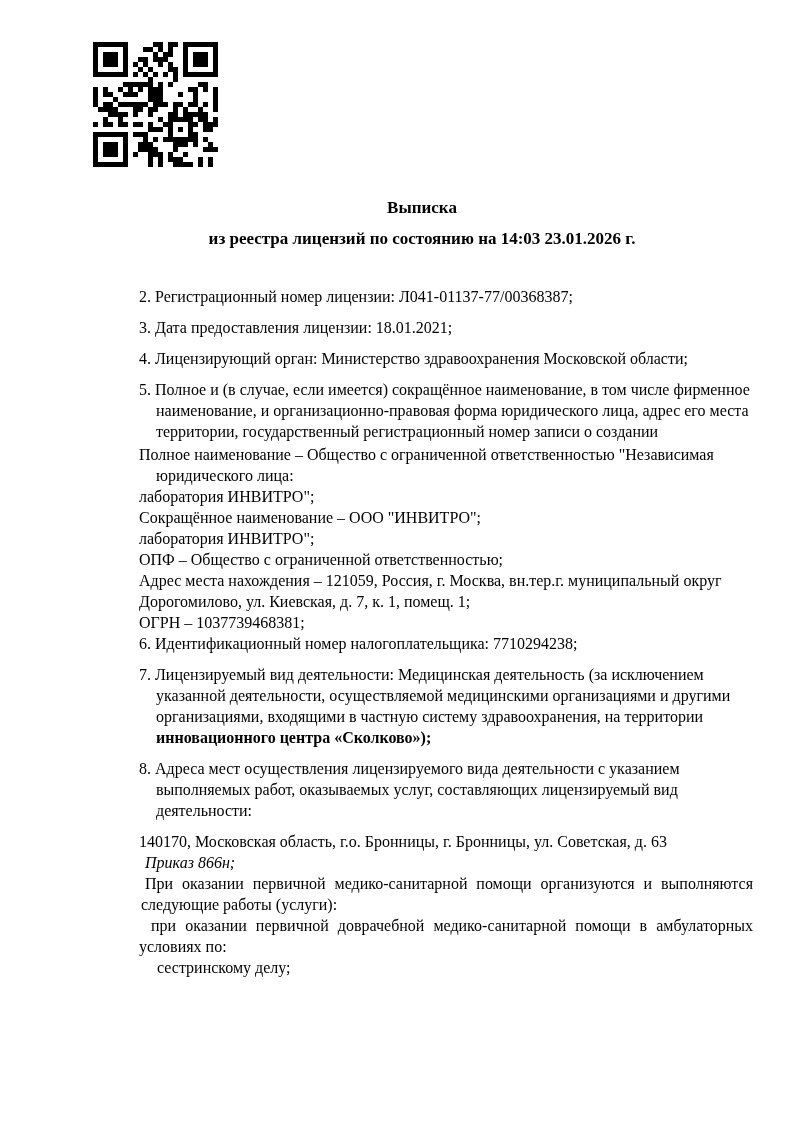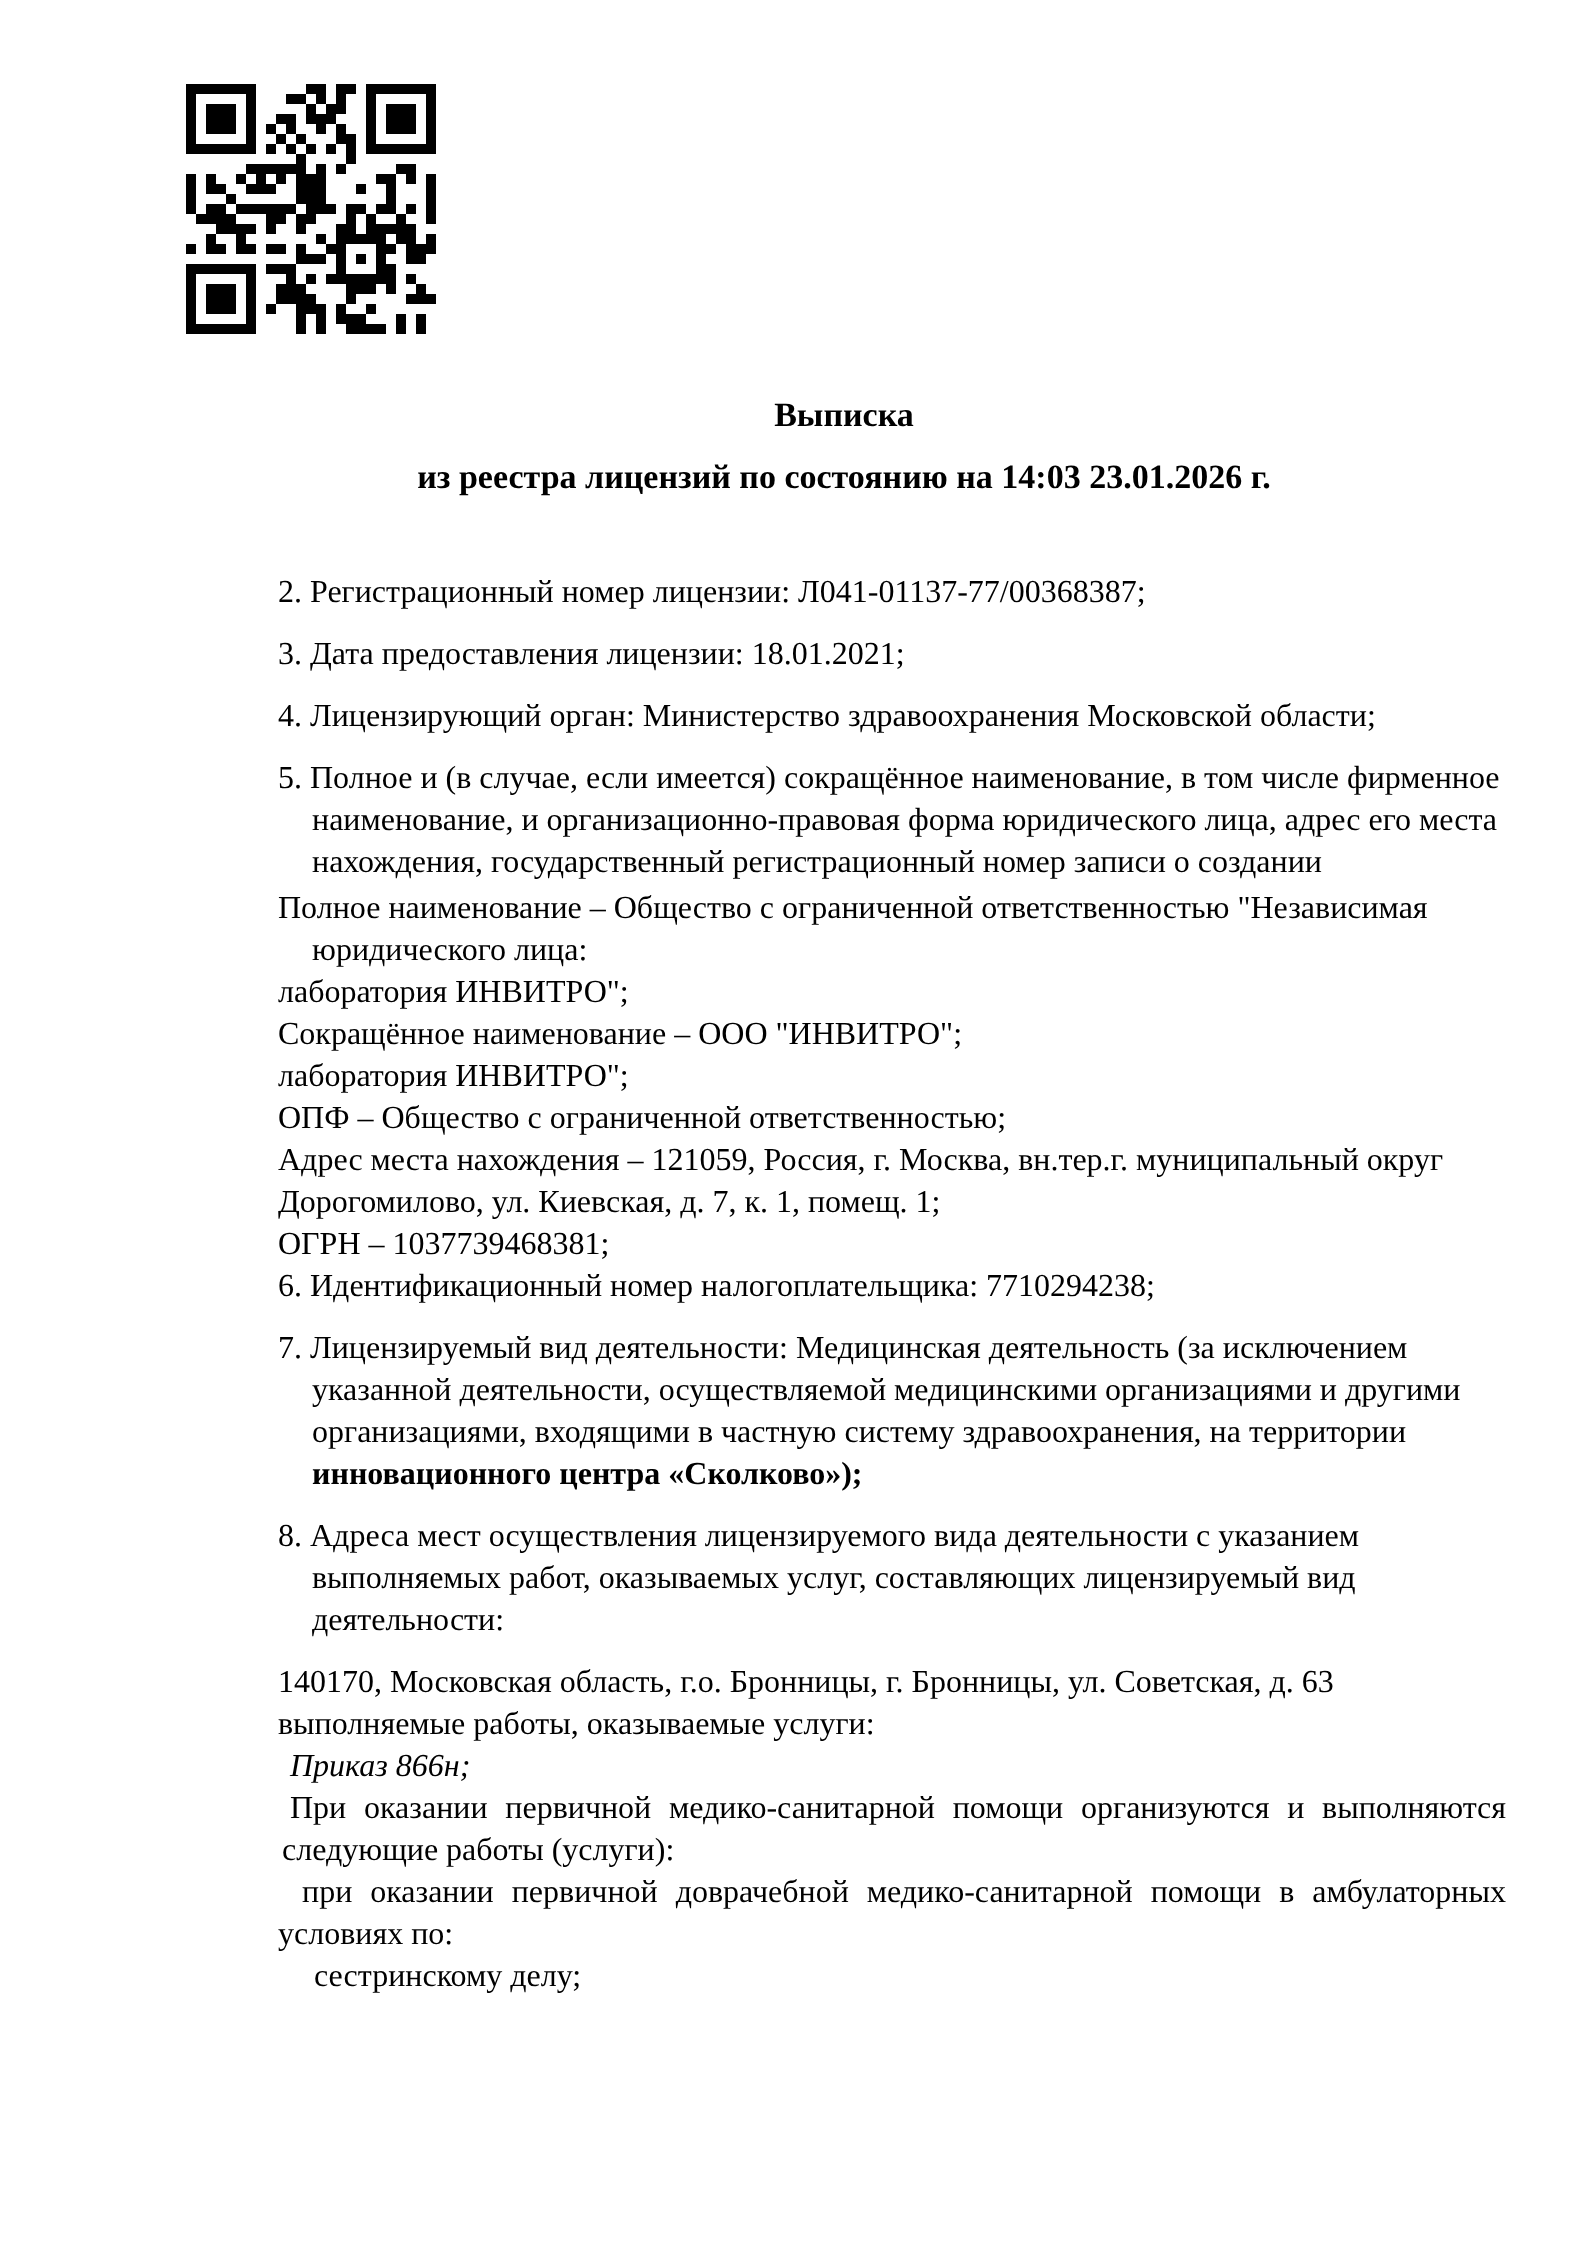--- a/index.html
+++ b/index.html
@@ -372,40 +372,39 @@
     <div class="title-line">Выписка</div>
     <div class="title-line title-line2">из реестра лицензий по состоянию на 14:03 23.01.2026 г.</div>
   </div>
 
   <div class="doc-body" id="doc-body">
       <div class="line" style="padding-left: 0px; margin-top: 10px;">2. Регистрационный номер лицензии: Л041-01137-77/00368387;</div>
       <div class="line" style="padding-left: 0px; margin-top: 10px;">3. Дата предоставления лицензии: 18.01.2021;</div>
       <div class="line" style="padding-left: 0px; margin-top: 10px;">4. Лицензирующий орган: Министерство здравоохранения Московской области;</div>
       <div class="line" style="padding-left: 0px; margin-top: 10px;">5. Полное и (в случае, если имеется) сокращённое наименование, в том числе фирменное</div>
       <div class="line" style="padding-left: 17px; margin-top: 0px;">наименование, и организационно-правовая форма юридического лица, адрес его места</div>
-      <div class="line" style="padding-left: 17px; margin-top: 0px;">нахождения, государственный регистрационный номер записи о создании</div>
+      <div class="line" style="padding-left: 17px; margin-top: 0px;">территории, государственный регистрационный номер записи о создании</div>
       <div class="line" style="padding-left: 0px; margin-top: 2px;">Полное наименование – Общество с ограниченной ответственностью "Независимая</div>
       <div class="line" style="padding-left: 17px; margin-top: 0px;">юридического лица:</div>
       <div class="line" style="padding-left: 0px; margin-top: 0px;">лаборатория ИНВИТРО";</div>
       <div class="line" style="padding-left: 0px; margin-top: 0px;">Сокращённое наименование – ООО "ИНВИТРО";</div>
       <div class="line" style="padding-left: 0px; margin-top: 0px;">лаборатория ИНВИТРО";</div>
       <div class="line" style="padding-left: 0px; margin-top: 0px;">ОПФ – Общество с ограниченной ответственностью;</div>
       <div class="line" style="padding-left: 0px; margin-top: 0px;">Адрес места нахождения – 121059, Россия, г. Москва, вн.тер.г. муниципальный округ</div>
       <div class="line" style="padding-left: 0px; margin-top: 0px;">Дорогомилово, ул. Киевская, д. 7, к. 1, помещ. 1;</div>
       <div class="line" style="padding-left: 0px; margin-top: 0px;">ОГРН – 1037739468381;</div>
       <div class="line" style="padding-left: 0px; margin-top: 0;">6. Идентификационный номер налогоплательщика: 7710294238;</div>
       <div class="line" style="padding-left: 0px; margin-top: 10px;">7. Лицензируемый вид деятельности: Медицинская деятельность (за исключением</div>
       <div class="line" style="padding-left: 17px; margin-top: 0px;">указанной деятельности, осуществляемой медицинскими организациями и другими</div>
       <div class="line" style="padding-left: 17px; margin-top: 0px;">организациями, входящими в частную систему здравоохранения, на территории</div>
       <div class="line" style="padding-left: 17px; margin-top: 0px; font-weight: bold;">инновационного центра «Сколково»);</div>
       <div class="line" style="padding-left: 0px; margin-top: 10px;">8. Адреса мест осуществления лицензируемого вида деятельности с указанием</div>
       <div class="line" style="padding-left: 17px; margin-top: 0px;">выполняемых работ, оказываемых услуг, составляющих лицензируемый вид</div>
       <div class="line" style="padding-left: 17px; margin-top: 0px;">деятельности:</div>
       <div class="line" style="padding-left: 0px; margin-top: 10px;">140170, Московская область, г.о. Бронницы, г. Бронницы, ул. Советская, д. 63</div>
-      <div class="line" style="padding-left: 0px; margin-top: 0px;">выполняемые работы, оказываемые услуги:</div>
       <div class="line" style="padding-left: 6px; margin-top: 0px; font-style: italic;">Приказ 866н;</div>
       <div class="line just" style="padding-left: 6px; margin-top: 0px;">При оказании первичной медико-санитарной помощи организуются и выполняются</div>
       <div class="line" style="padding-left: 2px; margin-top: 0px;">следующие работы (услуги):</div>
       <div class="line just" style="padding-left: 12px; margin-top: 0px;">при оказании первичной доврачебной медико-санитарной помощи в амбулаторных</div>
       <div class="line" style="padding-left: 0px; margin-top: 0px;">условиях по:</div>
       <div class="line" style="padding-left: 18px; margin-top: 0px;">сестринскому делу;</div>
     </div>
 
 </div>
 

